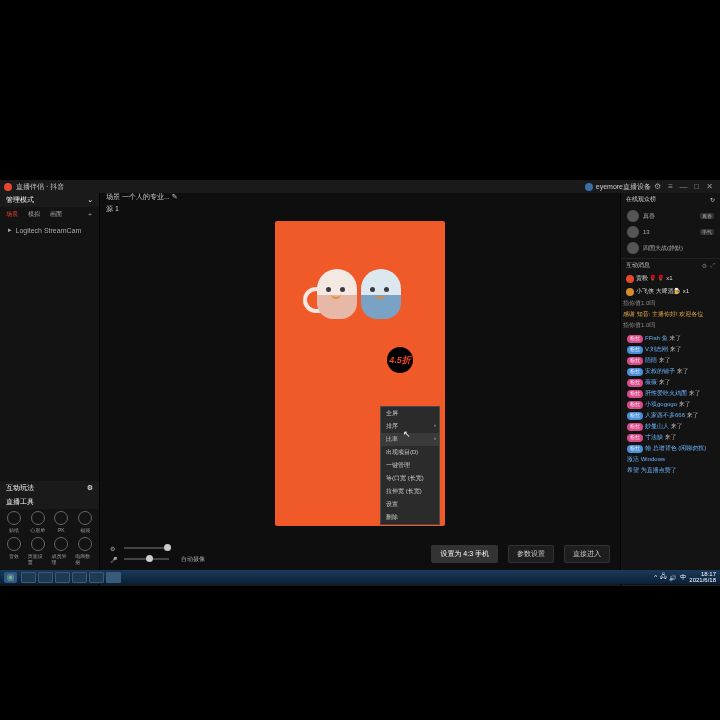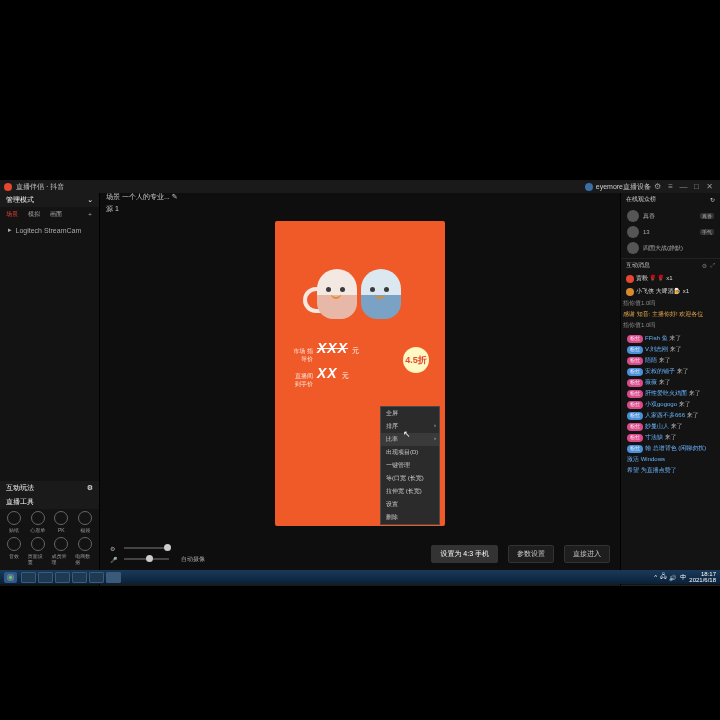--- a/index.html
+++ b/index.html
@@ -33,21 +33,21 @@
 .cup::before { content: ""; position: absolute; top: 18px; left: 9px; width: 5px; height: 5px; background: #3a3a3a; border-radius: 50%; box-shadow: 14px 0 0 #3a3a3a; }
 .cup::after { content: ""; position: absolute; top: 24px; left: 14px; width: 10px; height: 4px; border-bottom: 2px solid #ea8a20; border-radius: 0 0 10px 10px; }
 .handle { position: absolute; left: -14px; bottom: 6px; width: 18px; height: 26px; border: 4px solid #f4e8e2; border-right: none; border-radius: 16px 0 0 16px; }
 .price-block { position: absolute; top: 118px; left: 16px; font-size: 8px; color: #fff; line-height: 1.4; }
 .price-row { display: flex; align-items: baseline; gap: 4px; }
 .price-lbl { font-size: 6px; opacity: .85; text-align: right; width: 22px; }
 .price-val { font-weight: 700; }
 .price-val.big { font-size: 14px; font-style: italic; letter-spacing: 1px; }
 .price-val.strike { text-decoration: line-through; }
 .price-unit { font-size: 7px; }
-.discount-badge { position: absolute; top: 126px; right: 16px; width: 26px; height: 26px; background: #fef9c3; border-radius: 50%; display: flex; align-items: center; justify-content: center; font-size: 9px; font-weight: 700; color: #e8462e; }
+.discount-badge { position: absolute; top: 126px; right: 32px; width: 26px; height: 26px; background: #000000; border-radius: 50%; display: flex; align-items: center; justify-content: center; font-size: 9px; font-weight: 700; color: #e8462e; font-style: italic; }
 .context-menu { position: absolute; top: 185px; left: 105px; width: 60px; background: #2b2b2b; border: 1px solid #4a4a4a; font-size: 6px; color: #ccc; z-index: 10; }
 .cm-item { padding: 2px 5px; white-space: nowrap; position: relative; }
 .cm-item.arrow::after { content: "›"; position: absolute; right: 3px; }
 .cm-item.hover { background: #3a3a3a; }
 .canvas-footer { height: 40px; padding: 6px 10px; display: flex; align-items: center; gap: 10px; }
 .sliders { width: 200px; }
 .slider-row { display: flex; align-items: center; gap: 6px; margin: 3px 0; }
 .slider-lbl { font-size: 6px; color: #aaa; width: 8px; }
 .slider-track { height: 2px; background: #444; width: 45px; position: relative; }
 .slider-thumb { position: absolute; top: -3px; width: 7px; height: 7px; background: #ccc; border-radius: 50%; }
@@ -175,34 +175,20 @@
       </div>
       <div class="canvas-area">
         <div class="phone">
           <div class="product-img">
             <div style="position:relative">
                 <div class="handle"></div>
                 <div class="cup left-c"></div>
               </div>
             <div class="cup right-c"></div>
           </div>
-          <div class="price-block">
-            <div class="price-row">
-              <div class="price-lbl">市场
-指导价</div>
-              <div class="price-val big strike">XXX</div>
-              <div class="price-unit">元</div>
-            </div>
-            <div class="price-row">
-              <div class="price-lbl">直播间
-到手价</div>
-              <div class="price-val big">XX</div>
-              <div class="price-unit">元</div>
-            </div>
-          </div>
           <div class="discount-badge">4.5折</div>
 
           <div class="context-menu">
             <div class="cm-item">全屏</div>
             <div class="cm-item arrow">排序</div>
             <div class="cm-item arrow hover">比率</div>
             <div class="cm-item">出现项目(D)</div>
             <div class="cm-item">一键管理</div>
             <div class="cm-item">等(口宽  (长宽)</div>
             <div class="cm-item">拉伸宽  (长宽)</div>

